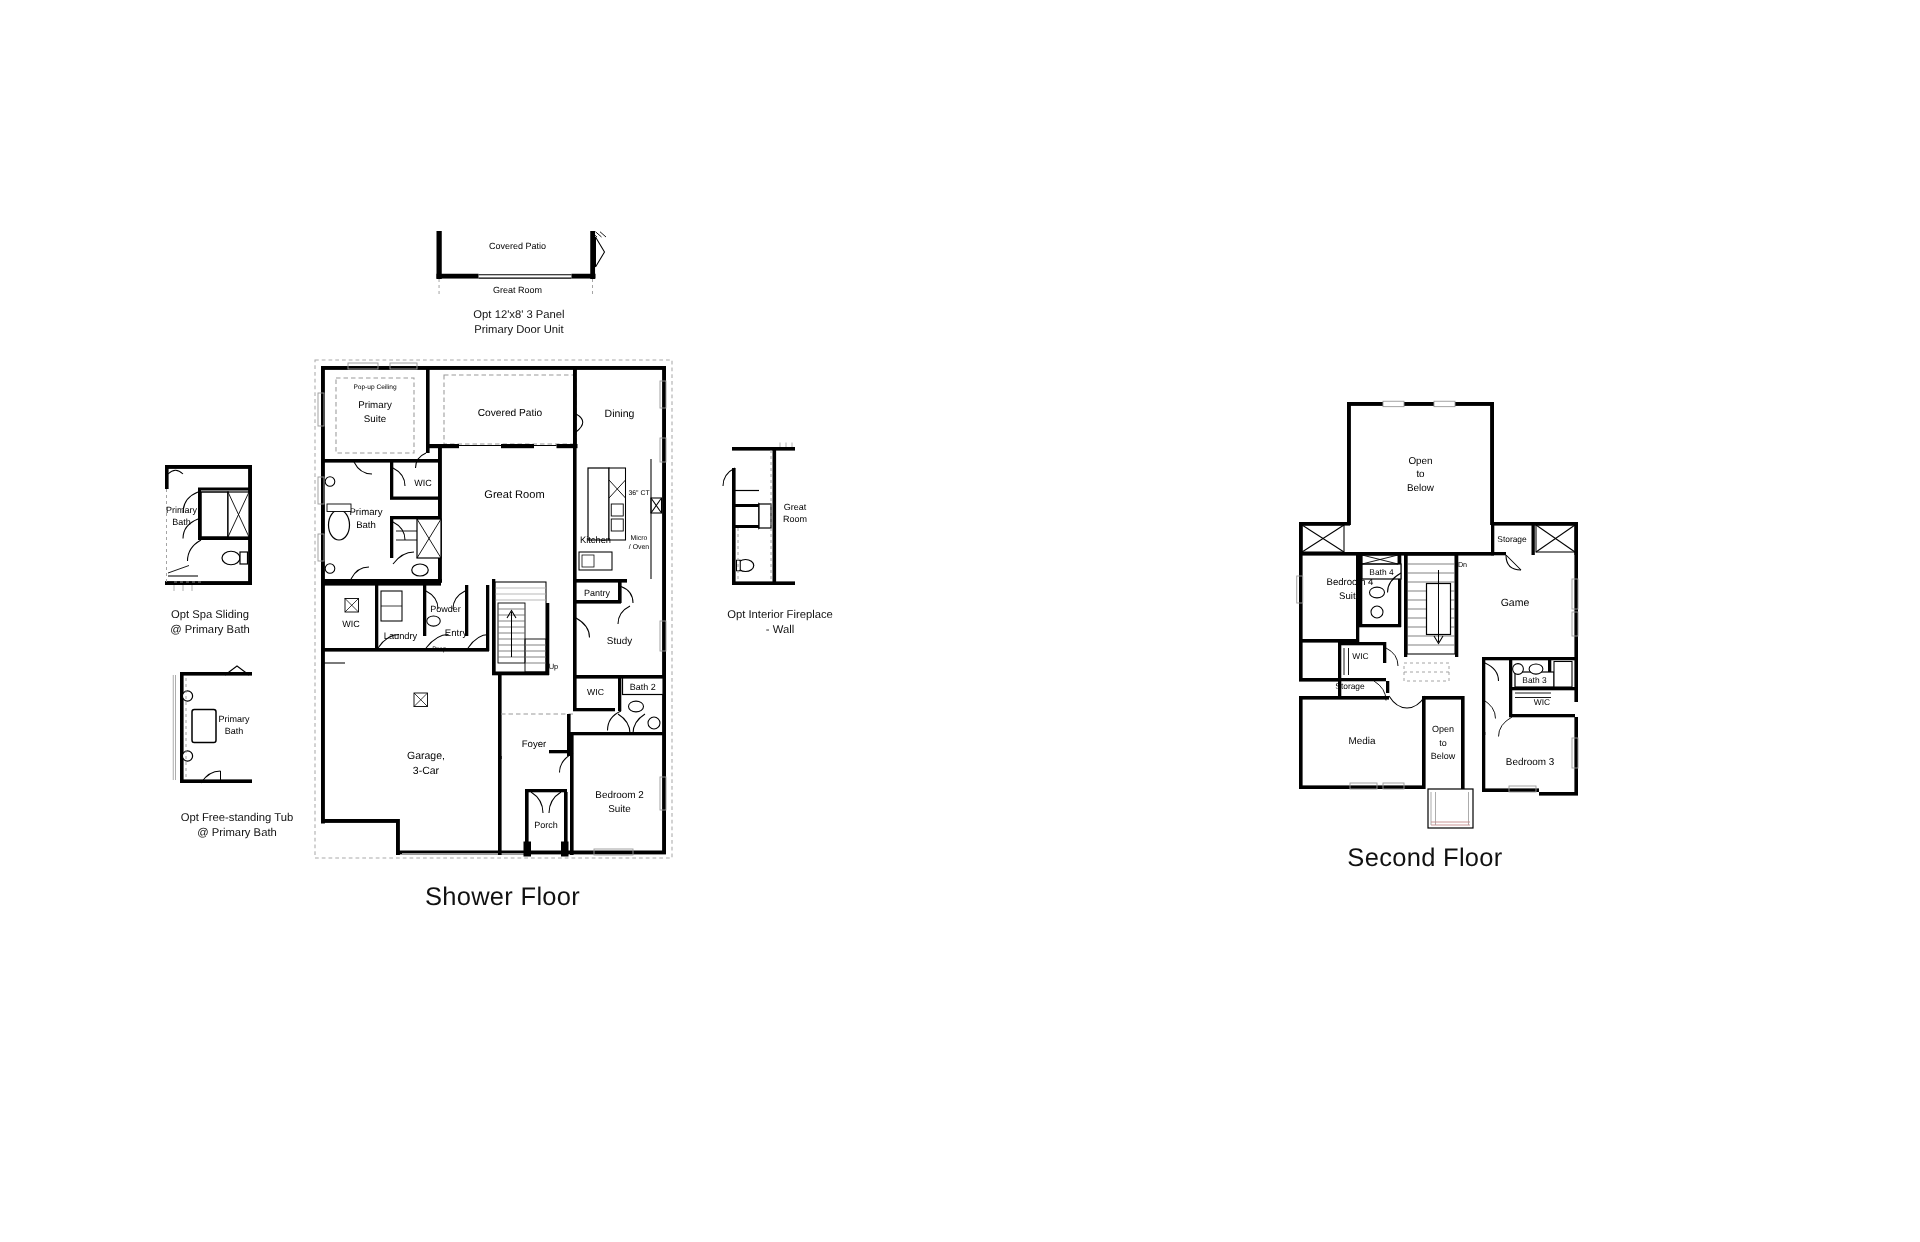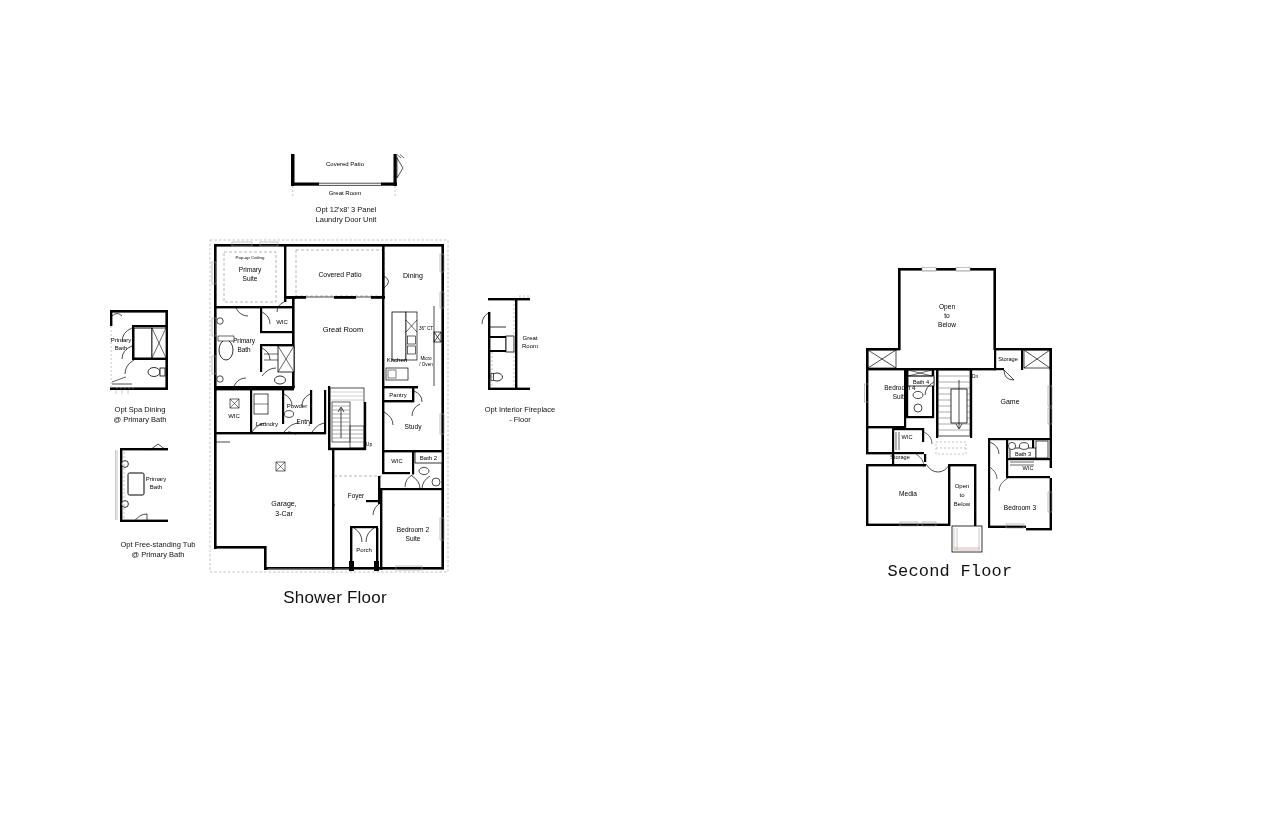--- a/index.html
+++ b/index.html
@@ -46,21 +46,21 @@
           <line x1="7.7" y1="34" x2="7.7" y2="46"></line>
           <line x1="110" y1="34" x2="110" y2="46"></line>
         </g>
       </g>
       <text x="60" y="14" font-size="6" text-anchor="middle">Covered Patio</text>
       <text x="60" y="43" font-size="6" text-anchor="middle">Great Room</text>
     </svg>
   </div>
   <div class="ttl ttl-sm" style="left:282px;top:205px;width:128px;">
     <div>Opt 12'x8' 3 Panel</div>
-    <div>Laundry Door Unit</div>
+    <div>Primary Door Unit</div>
   </div>
 
   <div class="plan" style="left:92px;top:302px;">
     <svg width="96" height="98" viewBox="0 0 96 98">
       <g fill="none" stroke="#000">
 
         <rect x="18" y="8" width="58" height="2.6" fill="#000" stroke="none"></rect>
 
         <rect x="73.4" y="8" width="2.6" height="80" fill="#000" stroke="none"></rect>
 
@@ -100,21 +100,21 @@
           <line x1="24" y1="88" x2="24" y2="92"></line>
           <line x1="30" y1="88" x2="30" y2="92"></line>
           <line x1="36" y1="88" x2="36" y2="92"></line>
         </g>
       </g>
       <text x="29" y="40" font-size="6" text-anchor="middle">Primary</text>
       <text x="29" y="48" font-size="6" text-anchor="middle">Bath</text>
     </svg>
   </div>
   <div class="ttl ttl-sm" style="left:80px;top:405px;width:120px;">
-    <div>Opt Spa Dining</div>
+    <div>Opt Spa Sliding</div>
     <div>@ Primary Bath</div>
   </div>
 
   <div class="plan" style="left:108px;top:440px;">
     <svg width="80" height="96" viewBox="0 0 80 96">
       <g fill="none" stroke="#000">
 
         <rect x="12" y="8" width="48" height="2.4" fill="#000" stroke="none"></rect>
 
         <rect x="12" y="8" width="2.4" height="74" fill="#000" stroke="none"></rect>
@@ -182,21 +182,21 @@
           <line x1="58" y1="3" x2="58" y2="6"></line>
         </g>
         <line x1="20" y1="35" x2="36" y2="35" stroke="#000" stroke-width="0.8"></line>
       </g>
       <text x="60" y="48" font-size="6" text-anchor="middle">Great</text>
       <text x="60" y="56" font-size="6" text-anchor="middle">Room</text>
     </svg>
   </div>
   <div class="ttl ttl-sm" style="left:460px;top:405px;width:120px;">
     <div>Opt Interior Fireplace</div>
-    <div>- Floor</div>
+    <div>- Wall</div>
   </div>
 
   <div class="plan" style="left:206px;top:236px;">
     <svg width="250" height="340" viewBox="0 0 250 340">
 
       <g stroke="#aaaaaa" stroke-width="0.7" stroke-dasharray="2.5,2" fill="none">
         <rect x="4" y="4" width="238" height="332"></rect>
       </g>
 
       <g fill="#000" stroke="none">
@@ -712,15 +712,15 @@
         <rect x="166" y="272" width="26" height="2.4"></rect>
         <rect x="189.6" y="222" width="2.4" height="52"></rect>
       </g>
       <text x="160" y="254" font-size="6.6" text-anchor="middle">Bedroom 3</text>
       <g stroke="#9a9a9a" stroke-width="0.6" fill="none">
         <rect x="188" y="236" width="4" height="20"></rect>
         <rect x="146" y="268" width="18" height="4"></rect>
       </g>
     </svg>
   </div>
-  <div class="ttl ttl-lg" style="left:870px;top:562px;width:160px;font-family:Liberation Mono, monospace;">Second Floor</div>
+  <div class="ttl ttl-lg" style="left:870px;top:562px;width:160px;">Second Floor</div>
 
 </div>
 
 </body></html>

